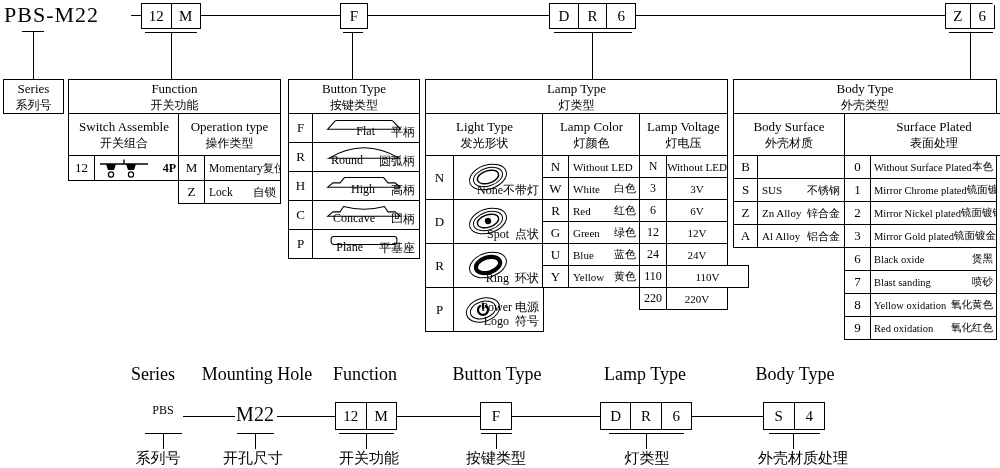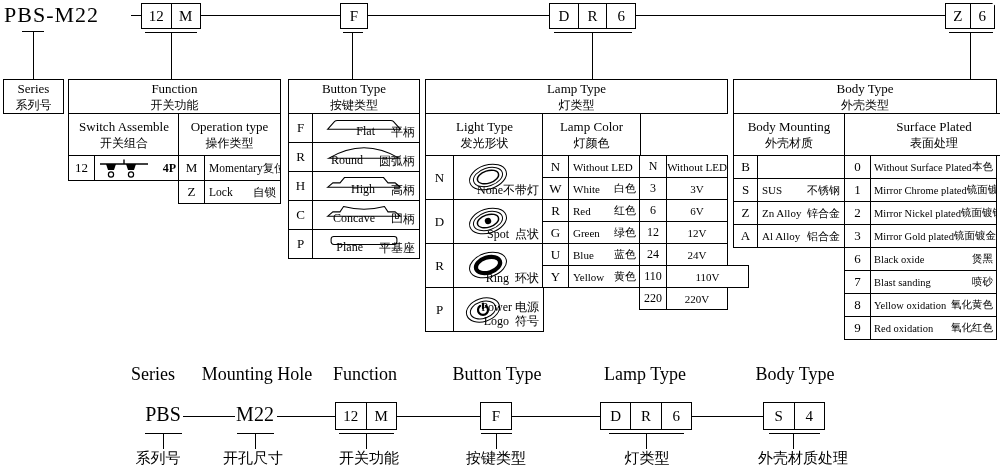--- a/index.html
+++ b/index.html
@@ -186,20 +186,24 @@
     <div class="zh">灯类型</div>
   </div>
   <div class="box hdr2" style="left:425px;top:113px;width:119px;height:43px;">
     <div class="en">Light Type</div>
     <div class="zh">发光形状</div>
   </div>
   <div class="box hdr2" style="left:542px;top:113px;width:99px;height:43px;align-items:center;">
     <div class="en">Lamp  Color</div>
     <div class="zh">灯颜色</div>
   </div>
+  <div class="box hdr2" style="left:639px;top:113px;width:89px;height:43px;">
+    <div class="en">Lamp Voltage</div>
+    <div class="zh">灯电压</div>
+  </div>
 
   <div class="box row" style="left:425px;top:155px;width:119px;height:45px;">
     <div class="code" style="width:28px;">N</div>
     <div style="flex:1;position:relative;">
       <svg class="licon" width="52" height="36" viewBox="0 0 52 36">
         <g transform="translate(26,17) rotate(-18)" fill="none" stroke="#000">
           <ellipse rx="19" ry="12" stroke-width="1"></ellipse>
           <ellipse rx="15" ry="9" stroke-width="1"></ellipse>
           <ellipse rx="11" ry="6.2" stroke-width="1.4"></ellipse>
         </g>
@@ -323,21 +327,21 @@
   <div class="box row" style="left:639px;top:287px;width:89px;height:23px;">
     <div class="code" style="width:27px;font-size:12px;">220</div>
     <div class="ctr">220V</div>
   </div>
 
   <div class="box hdr2" style="left:733px;top:79px;width:264px;height:35px;">
     <div class="en">Body Type</div>
     <div class="zh">外壳类型</div>
   </div>
   <div class="box hdr2" style="left:733px;top:113px;width:112px;height:43px;">
-    <div class="en">Body Mounting</div>
+    <div class="en">Body Surface</div>
     <div class="zh">外壳材质</div>
   </div>
   <div class="box hdr2" style="left:844px;top:113px;width:180px;height:43px;">
     <div class="en">Surface  Plated</div>
     <div class="zh">表面处理</div>
   </div>
 
   <div class="box row" style="left:733px;top:155px;width:112px;height:24px;">
     <div class="code" style="width:24px;">B</div>
   </div>
@@ -420,21 +424,21 @@
       </div>
   </div>
 
   <div class="abs cc" style="left:153px;top:364px;font-size:18px;">Series</div>
   <div class="abs cc" style="left:257px;top:364px;font-size:18px;">Mounting Hole</div>
   <div class="abs cc" style="left:365px;top:364px;font-size:18px;">Function</div>
   <div class="abs cc" style="left:497px;top:364px;font-size:18px;">Button  Type</div>
   <div class="abs cc" style="left:645px;top:364px;font-size:18px;">Lamp  Type</div>
   <div class="abs cc" style="left:795px;top:364px;font-size:18px;">Body Type</div>
 
-  <div class="abs cc" style="left:163px;top:403px;font-size:20px;">PBS</div>
+  <div class="abs cc" style="left:163px;top:403px;font-size:12px;">PBS</div>
   <div class="hline" style="left:183px;top:416px;width:52px;"></div>
   <div class="abs cc" style="left:255px;top:403px;font-size:20px;">M22</div>
   <div class="hline" style="left:277px;top:416px;width:58px;"></div>
 
   <div class="box codebox" style="left:335px;top:402px;width:62px;height:28px;">
     <div class="cell">12</div>
     <div class="cell">M</div>
   </div>
   <div class="hline" style="left:397px;top:416px;width:83px;"></div>
   <div class="box codebox" style="left:480px;top:402px;width:32px;height:28px;">

